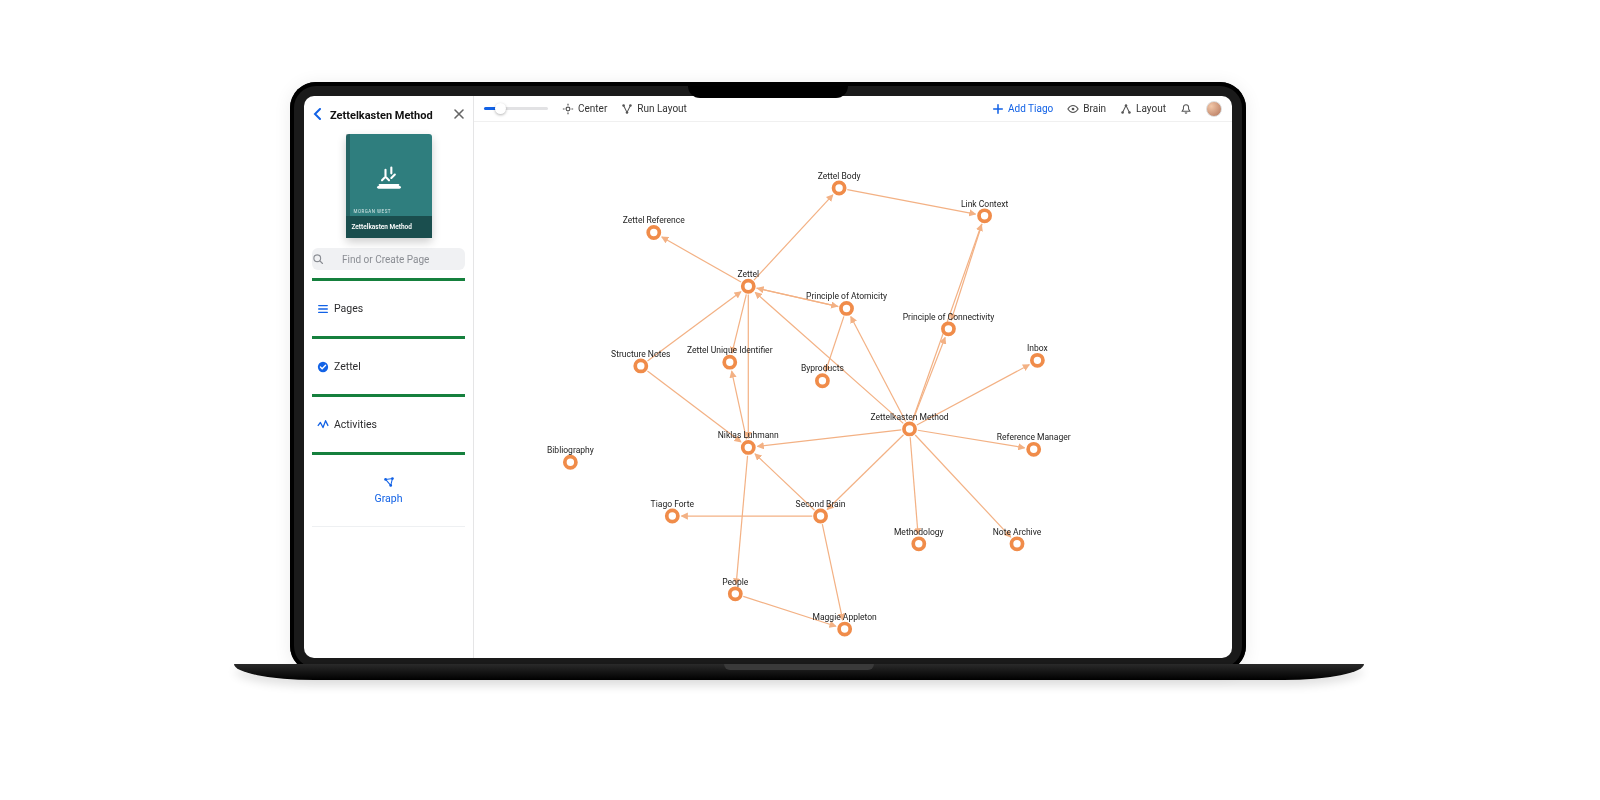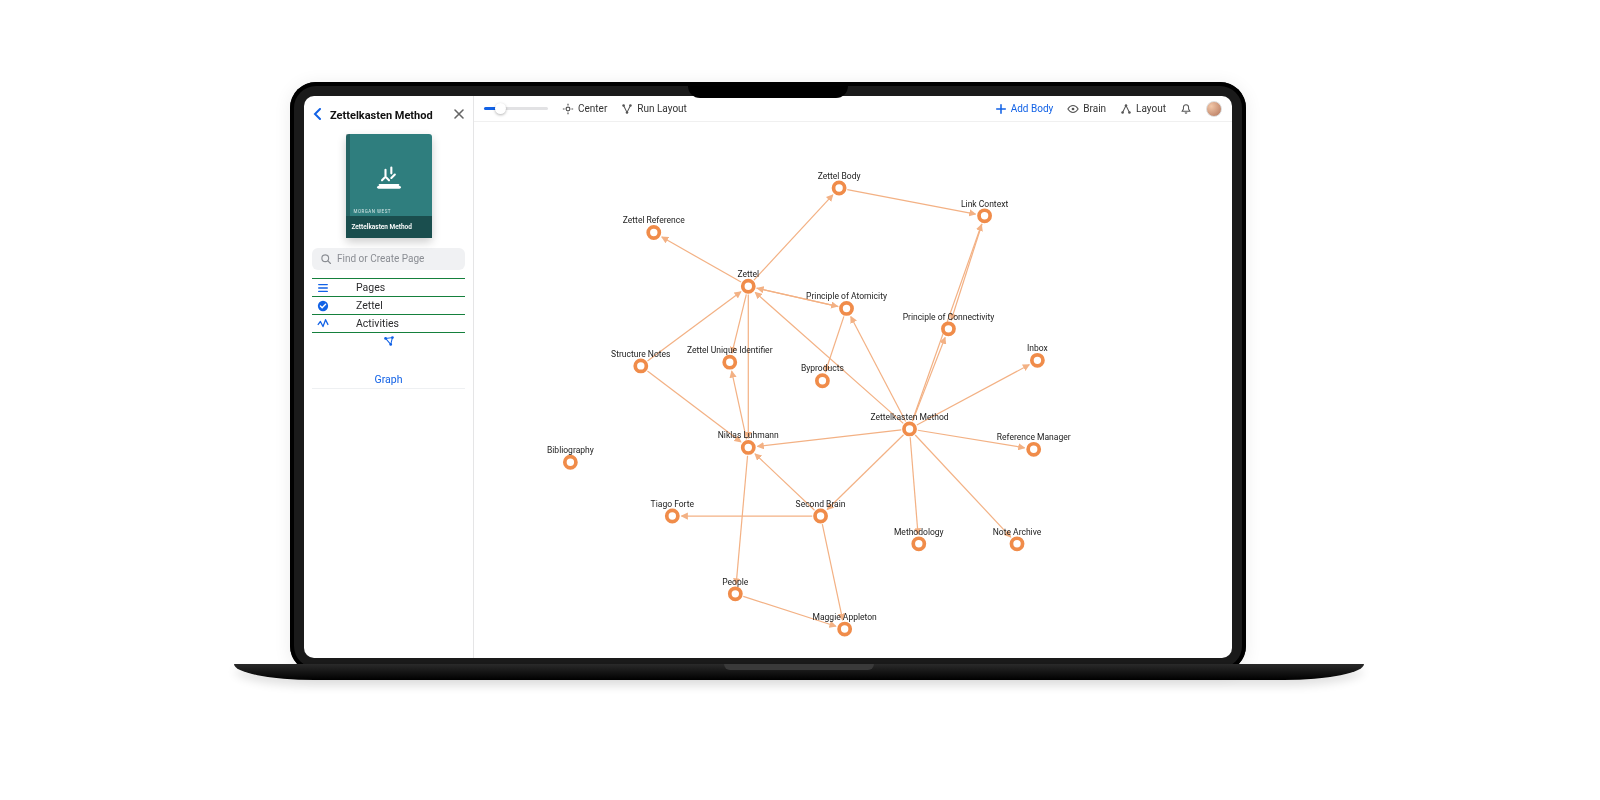--- a/index.html
+++ b/index.html
@@ -71,28 +71,28 @@
     position: relative;
     color: #fff;
     display: flex; flex-direction: column; justify-content: flex-end;
   }
   .book-spine { position: absolute; left: 0; top: 0; bottom: 0; width: 4px; background: rgba(0,0,0,0.2); }
   .book-band { position: absolute; left: 0; right: 0; bottom: 0; height: 22px; background: #1a4e4e; padding: 3px 6px; font-size: 6.5px; font-weight: 600; display: flex; align-items: center; }
   .book-author { position: absolute; left: 8px; bottom: 24px; font-size: 4.5px; opacity: 0.8; letter-spacing: 0.5px; }
   .book-icon { position: absolute; left: 50%; top: 30px; transform: translateX(-50%); }
   .search-box {
     background: #f0f1f3; border-radius: 6px;
-    padding: 5px 8px; display: flex; align-items: flex-start; gap: 5px;
+    padding: 5px 0; display: flex; align-items: center; gap: 18px;
     font-size: 10px; color: #8a8d93;
   }
   .nav { margin-top: 8px; display: flex; flex-direction: column; }
   .nav-item {
-    display: flex; align-items: center; gap: 26px;
+    display: flex; align-items: center; gap: 4px;
     font-size: 10.5px; color: #2c2c2e;
-    padding: 2px 4px; border-top: 1px solid #15803d; cursor: pointer;
+    padding: 21px 4px; border-top: 3px solid #15803d; cursor: pointer;
   }
   .nav-item:last-child { border-bottom: 1px solid #eef0f2; flex-direction: column; }
   .nav-item.active { color: #1262e6; }
   .nav-ico { width: 14px; display: inline-flex; justify-content: center; }
 
   
   .main { flex: 1; position: relative; }
   .toolbar {
     height: 26px; border-bottom: 1px solid #f0f0f0;
     display: flex; align-items: center; gap: 14px;
@@ -220,21 +220,21 @@
                 <circle cx="7" cy="11" r="1.5" fill="#555"></circle>
                 <path d="M3 3 7 11 11 3" stroke="#555" stroke-width="1.2" fill="none"></path>
               </svg>
             <span>Run Layout</span>
           </div>
           <div class="spacer"></div>
           <div class="tool-btn addpage">
             <svg class="ico" viewBox="0 0 14 14">
                 <path d="M7 2v10M2 7h10" stroke="#1262e6" stroke-width="1.8" stroke-linecap="round"></path>
               </svg>
-            <span>Add Body</span>
+            <span>Add Tiago</span>
           </div>
           <div class="tool-btn">
             <svg class="ico" viewBox="0 0 14 14">
                 <path d="M1 7s2.5-4 6-4 6 4 6 4-2.5 4-6 4-6-4-6-4z" stroke="#555" stroke-width="1.2" fill="none"></path>
                 <circle cx="7" cy="7" r="1.6" fill="#555"></circle>
               </svg>
             <span>Brain</span>
           </div>
           <div class="tool-btn">
             <svg class="ico" viewBox="0 0 14 14">

